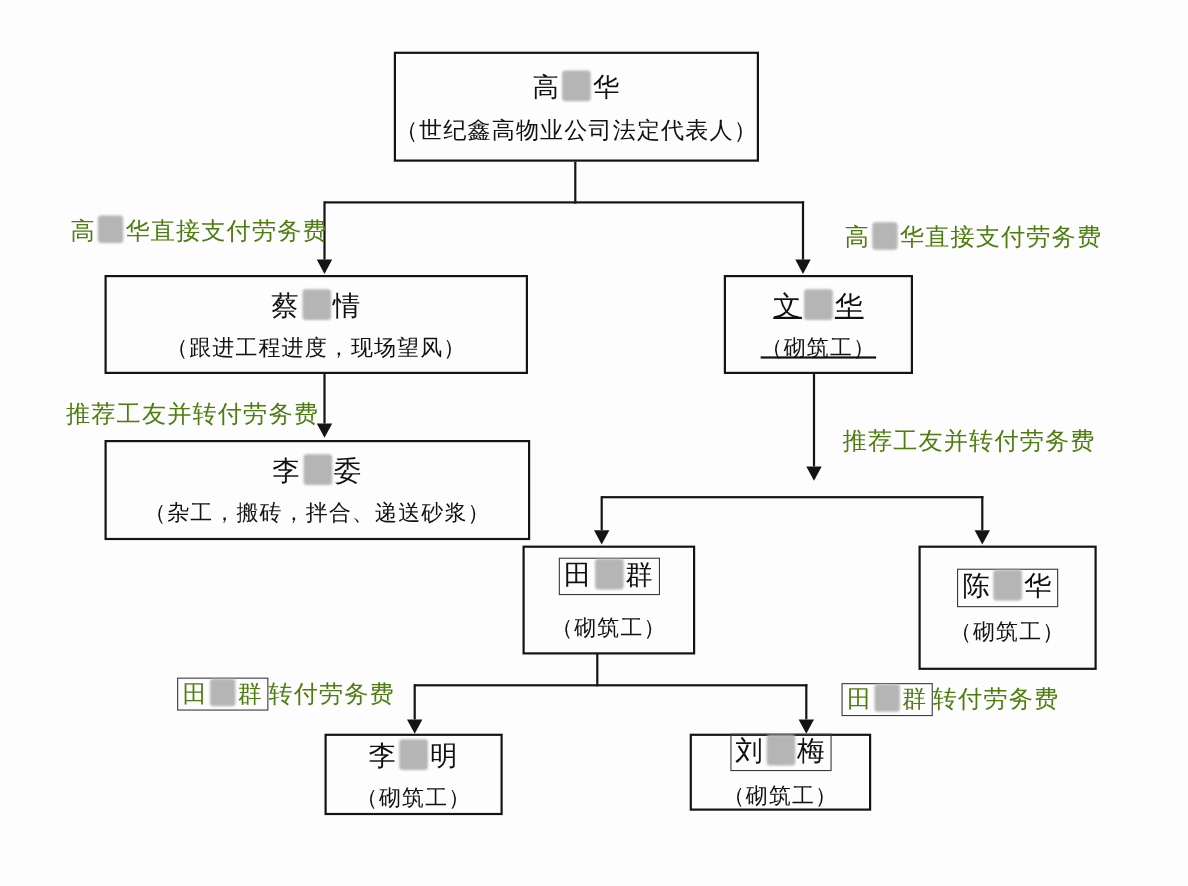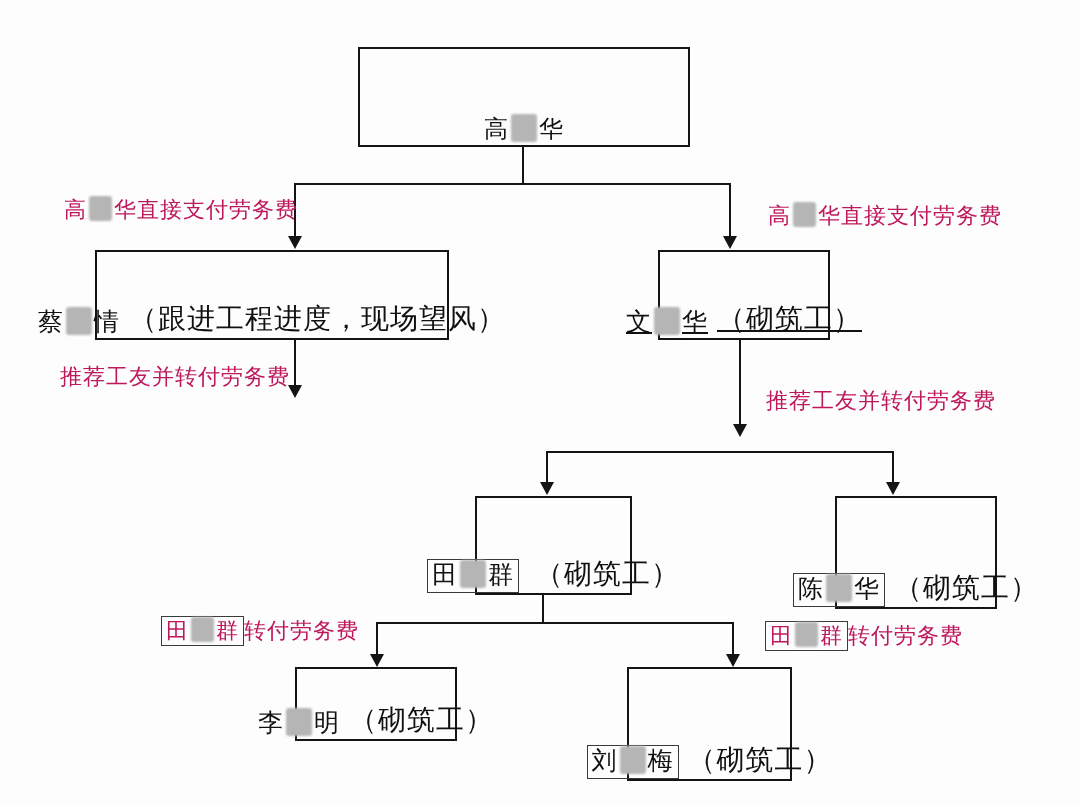--- a/index.html
+++ b/index.html
@@ -4,83 +4,88 @@
 <style>
   html,body{margin:0;padding:0;}
   body{background:#ffffff;}
   .canvas{
     position:relative;width:1080px;height:805px;background:#fdfdfd;
     font-family:"Liberation Serif","DejaVu Serif",serif;color:#111;
     overflow:hidden;
   }
   .node{
     position:absolute;border:2px solid #141414;background:#fdfdfd;
-    display:flex;flex-direction:row;align-items:flex-end;justify-content:center;
+    display:flex;flex-direction:column;align-items:center;justify-content:center;
     gap:9px;box-sizing:border-box;text-align:center;
   }
   .name{font-size:25px;letter-spacing:1px;white-space:nowrap;}
-  .role{font-size:28px;letter-spacing:1px;white-space:nowrap;}
+  .role{font-size:20px;letter-spacing:1px;white-space:nowrap;}
   .role-sm{font-size:21px;}
   .name-sm{font-size:24px;}
   .redact{
     display:inline-block;width:26px;height:28px;background:#b5b5b5;
     border-radius:3px;vertical-align:-5px;margin:0 2px;
     filter:blur(1.2px);
   }
   .redact-sm{width:23px;height:25px;vertical-align:-4px;}
   .name-frame{
     display:inline-block;border:1.5px solid #3a3a3a;padding:0 4px 2px 4px;line-height:1.15;
   }
   .edge-label{
-    position:absolute;font-size:22px;letter-spacing:1px;white-space:nowrap;color:#be185d;
+    position:absolute;font-size:22px;letter-spacing:1px;white-space:nowrap;color:#4d7c0f;
   }
   .vline{position:absolute;width:2px;background:#141414;}
   .hline{position:absolute;height:2px;background:#141414;}
   .arrow-down{
     position:absolute;width:0;height:0;
     border-left:7px solid transparent;border-right:7px solid transparent;
     border-top:13px solid #141414;
   }
 </style>
 </head>
 <body>
 
 <div class="canvas">
 
   <div class="node" style="left:358px;top:47px;width:332px;height:100px;">
     <div class="name name-sm"><span>高</span><span class="redact"></span><span>华</span></div>
+    <div class="role role-sm">（世纪鑫高物业公司法定代表人）</div>
   </div>
 
-  <div class="node" style="left:95px;top:250px;width:354px;height:90px;">
+  <div class="node" style="left:95px;top:250px;width:385px;height:90px;">
     <div class="name"><span>蔡</span><span class="redact"></span><span>情</span></div>
     <div class="role">（跟进工程进度，现场望风）</div>
   </div>
 
   <div class="node" style="left:658px;top:250px;width:172px;height:90px;text-decoration:underline;">
     <div class="name"><span>文</span><span class="redact"></span><span>华</span></div>
     <div class="role">（砌筑工）</div>
   </div>
 
+  <div class="node" style="left:95px;top:400px;width:387px;height:91px;">
+    <div class="name"><span>李</span><span class="redact"></span><span>委</span></div>
+    <div class="role">（杂工，搬砖，拌合、递送砂浆）</div>
+  </div>
 
   <div class="node" style="left:475px;top:496px;width:157px;height:99px;gap:16px;">
     <div class="name"><span class="name-frame"><span>田</span><span class="redact"></span><span>群</span></span></div>
     <div class="role">（砌筑工）</div>
   </div>
 
   <div class="node" style="left:835px;top:496px;width:162px;height:113px;">
     <div class="name"><span class="name-frame"><span>陈</span><span class="redact"></span><span>华</span></span></div>
     <div class="role">（砌筑工）</div>
   </div>
 
   <div class="node" style="left:295px;top:667px;width:162px;height:74px;">
     <div class="name"><span>李</span><span class="redact"></span><span>明</span></div>
     <div class="role">（砌筑工）</div>
   </div>
 
-  <div class="node" style="left:627px;top:667px;width:165px;height:114px;">
+  <div class="node" style="left:627px;top:667px;width:165px;height:70px;">
     <div class="name"><span class="name-frame"><span>刘</span><span class="redact"></span><span>梅</span></span></div>
     <div class="role">（砌筑工）</div>
   </div>
 
   <div class="vline" style="left:522px;top:147px;height:38px;"></div>
   <div class="hline" style="left:295px;top:183px;width:436px;"></div>
   <div class="vline" style="left:294px;top:183px;height:53px;"></div>
   <div class="arrow-down" style="left:288px;top:236px;"></div>
   <div class="vline" style="left:729px;top:183px;height:53px;"></div>
   <div class="arrow-down" style="left:723px;top:236px;"></div>

